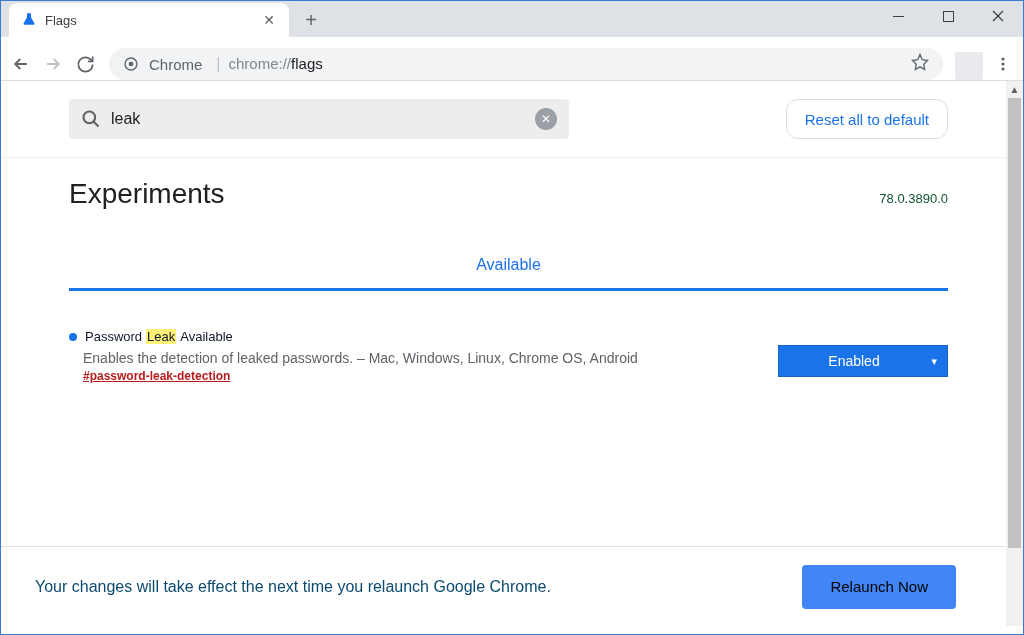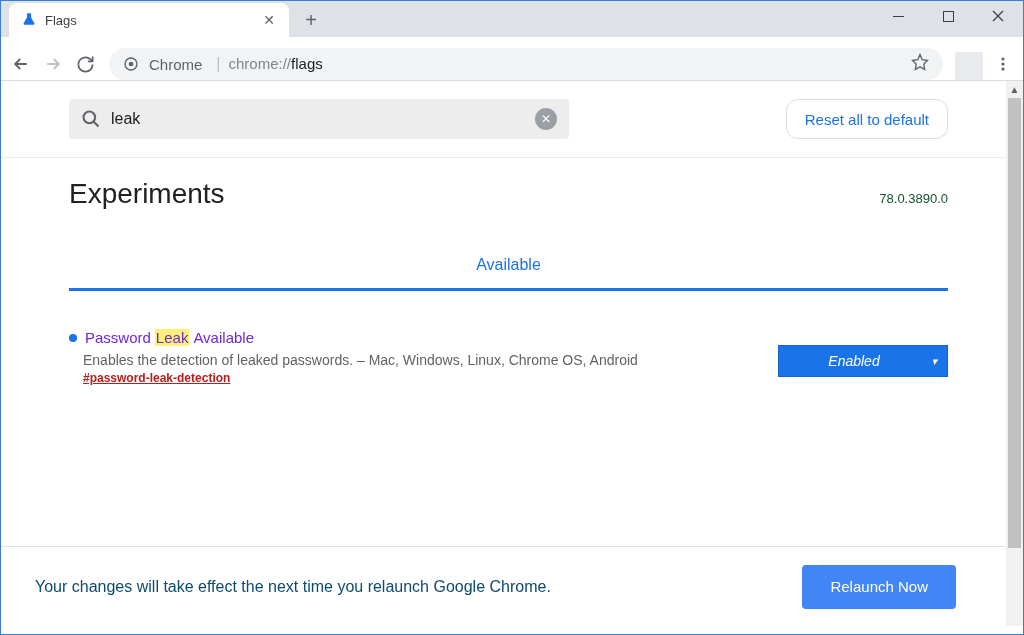--- a/index.html
+++ b/index.html
@@ -338,22 +338,22 @@
     }
 
     .exp-left {
       flex: 1;
     }
 
     .exp-title-row {
       display: flex;
       align-items: center;
       gap: 4px;
-      font-size: 15px;
-      color: #6d28d9;
+      font-size: 13px;
+      color: #0f172a;
       font-weight: 500;
       margin-bottom: 6px;
     }
 
     .bullet {
       width: 8px;
       height: 8px;
       border-radius: 50%;
       background: #1a73e8;
       margin-right: 4px;
@@ -387,21 +387,20 @@
       color: #fff;
       border: 1px solid #1864c4;
       font-size: 14px;
       padding: 0 28px 0 10px;
       cursor: pointer;
       position: relative;
       display: flex;
       align-items: center;
       justify-content: center;
       margin-top: 16px;
-      font-style: italic;
     }
     
     .exp-select::after {
       content: "▾";
       position: absolute;
       right: 10px;
       font-size: 11px;
     }
 
     .relaunch-bar {
@@ -427,21 +426,21 @@
       background: #4285f4;
       height: 44px;
       padding: 0 28px;
       border-radius: 4px;
       font-size: 15px;
       font-weight: 500;
       cursor: pointer;
       display: flex;
       align-items: center;
       border: none;
-      color: #ffffff;
+      color: #000000;
     }
 
   </style>
 </head>
 <body>
 
 <div class="tabstrip">
   <div class="tab">
     <span class="tab-favicon">
       <svg viewBox="0 0 24 24" fill="currentColor">

